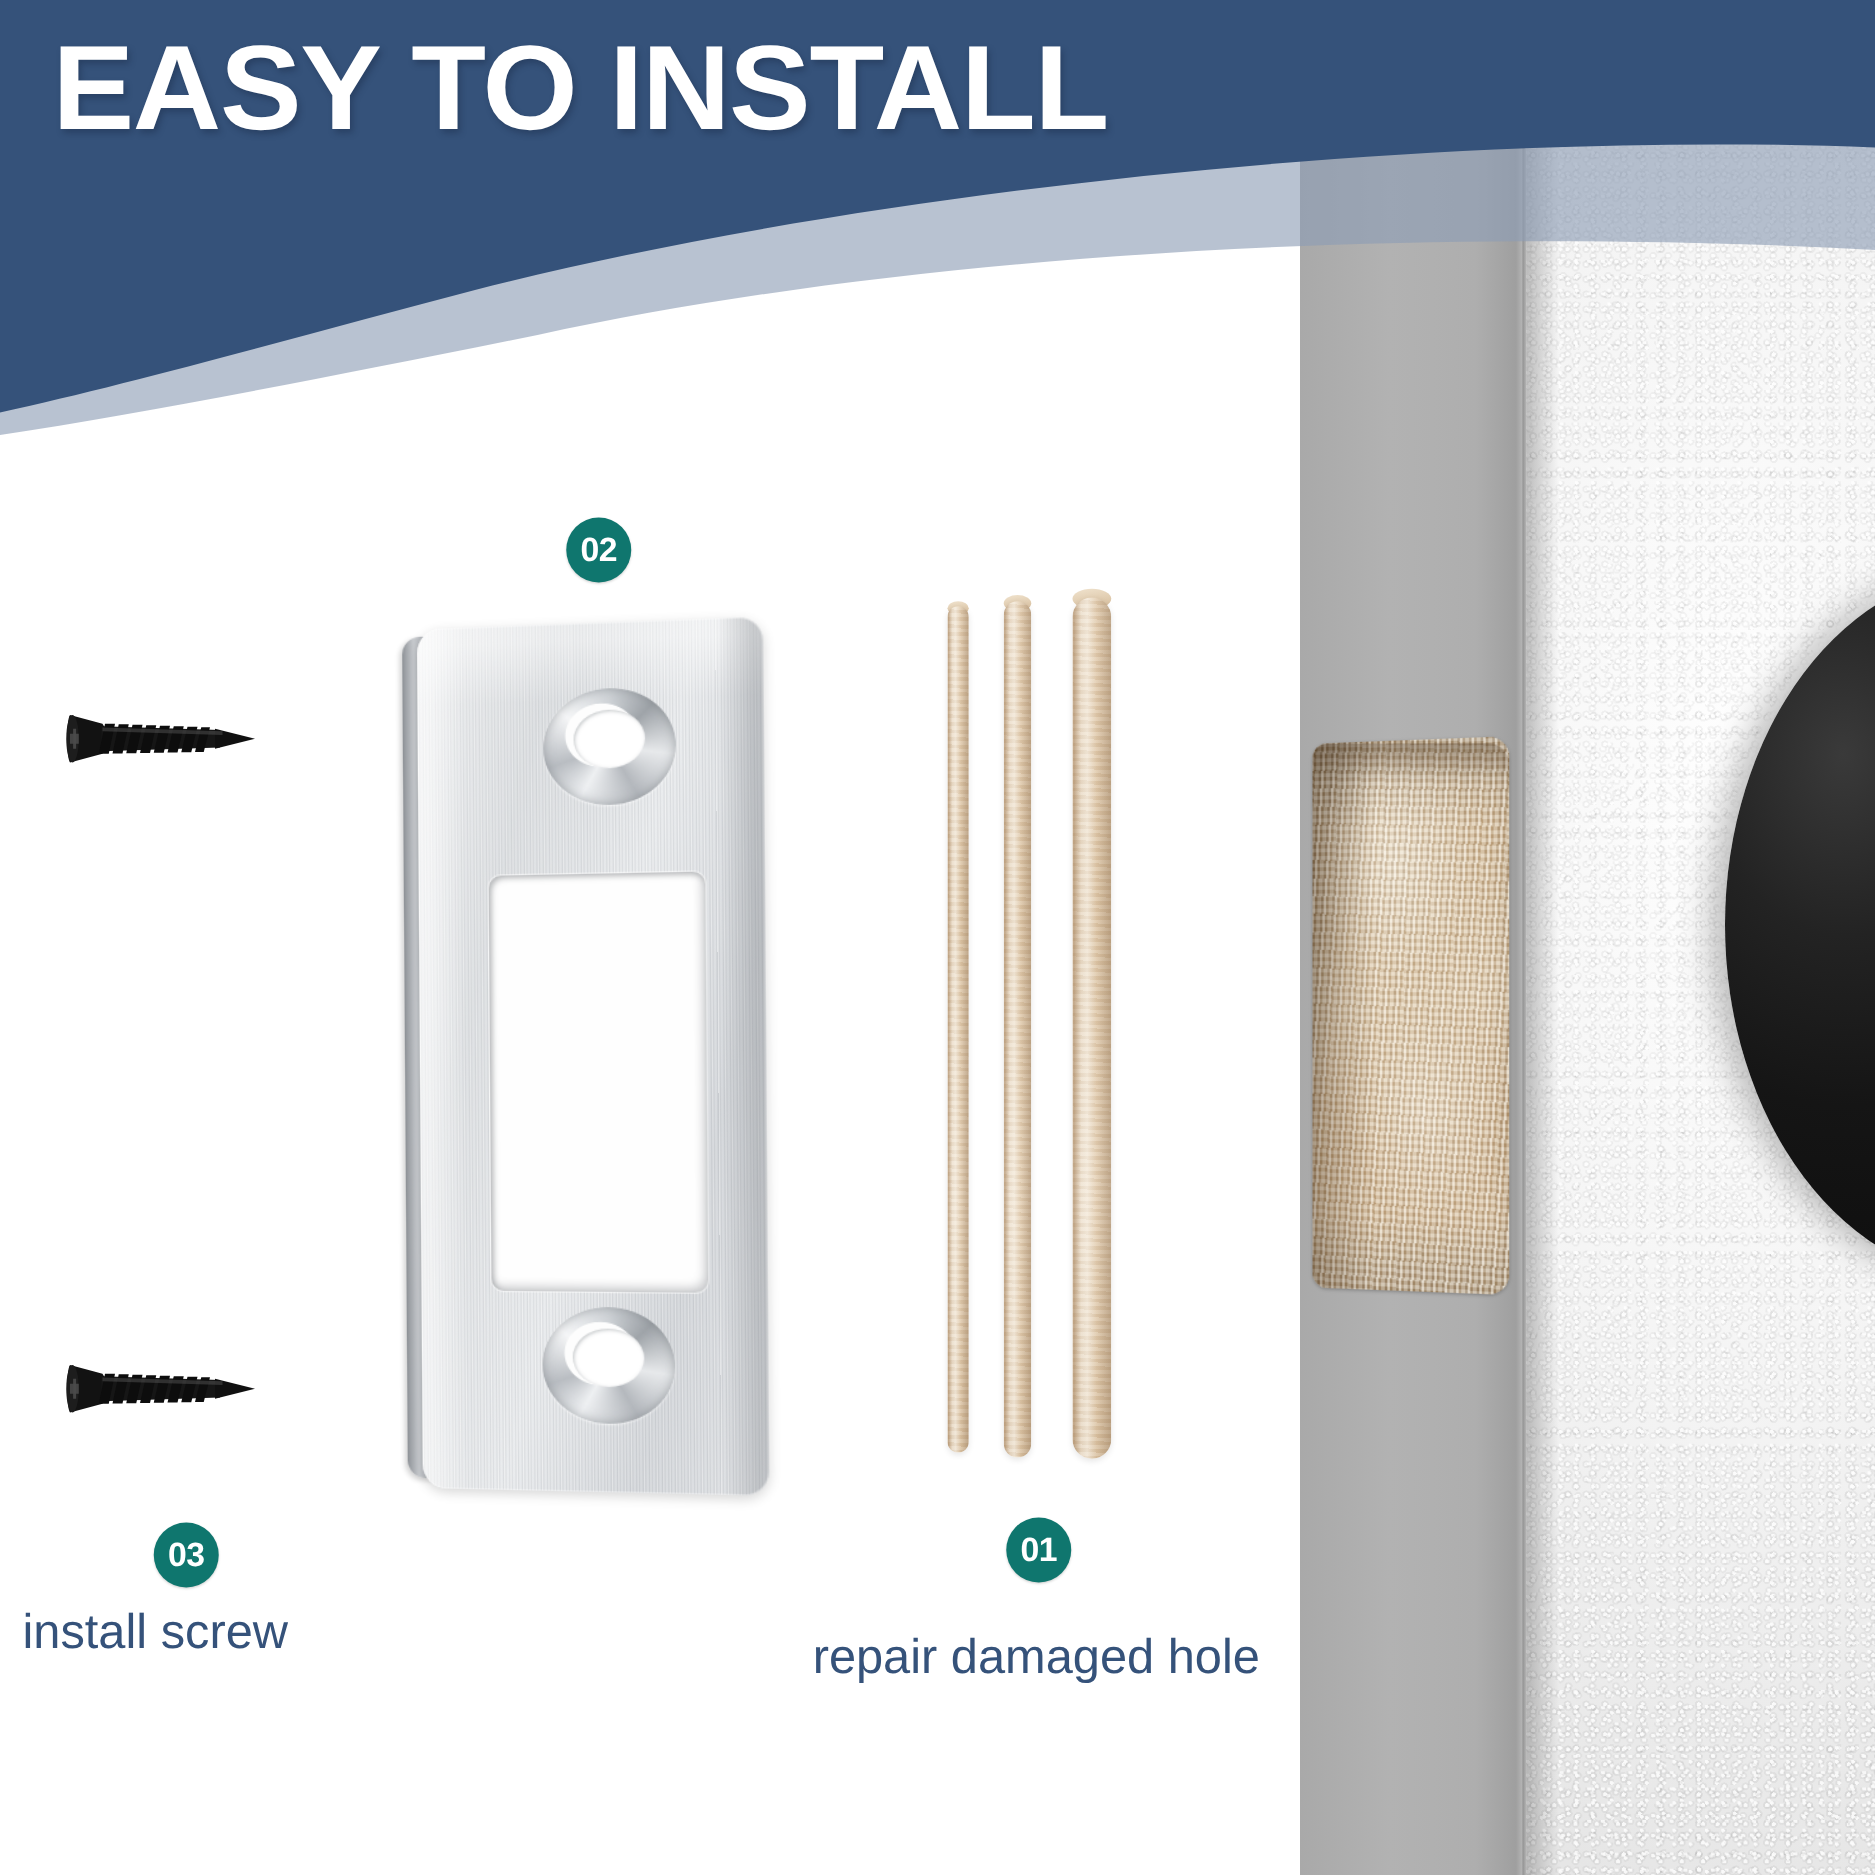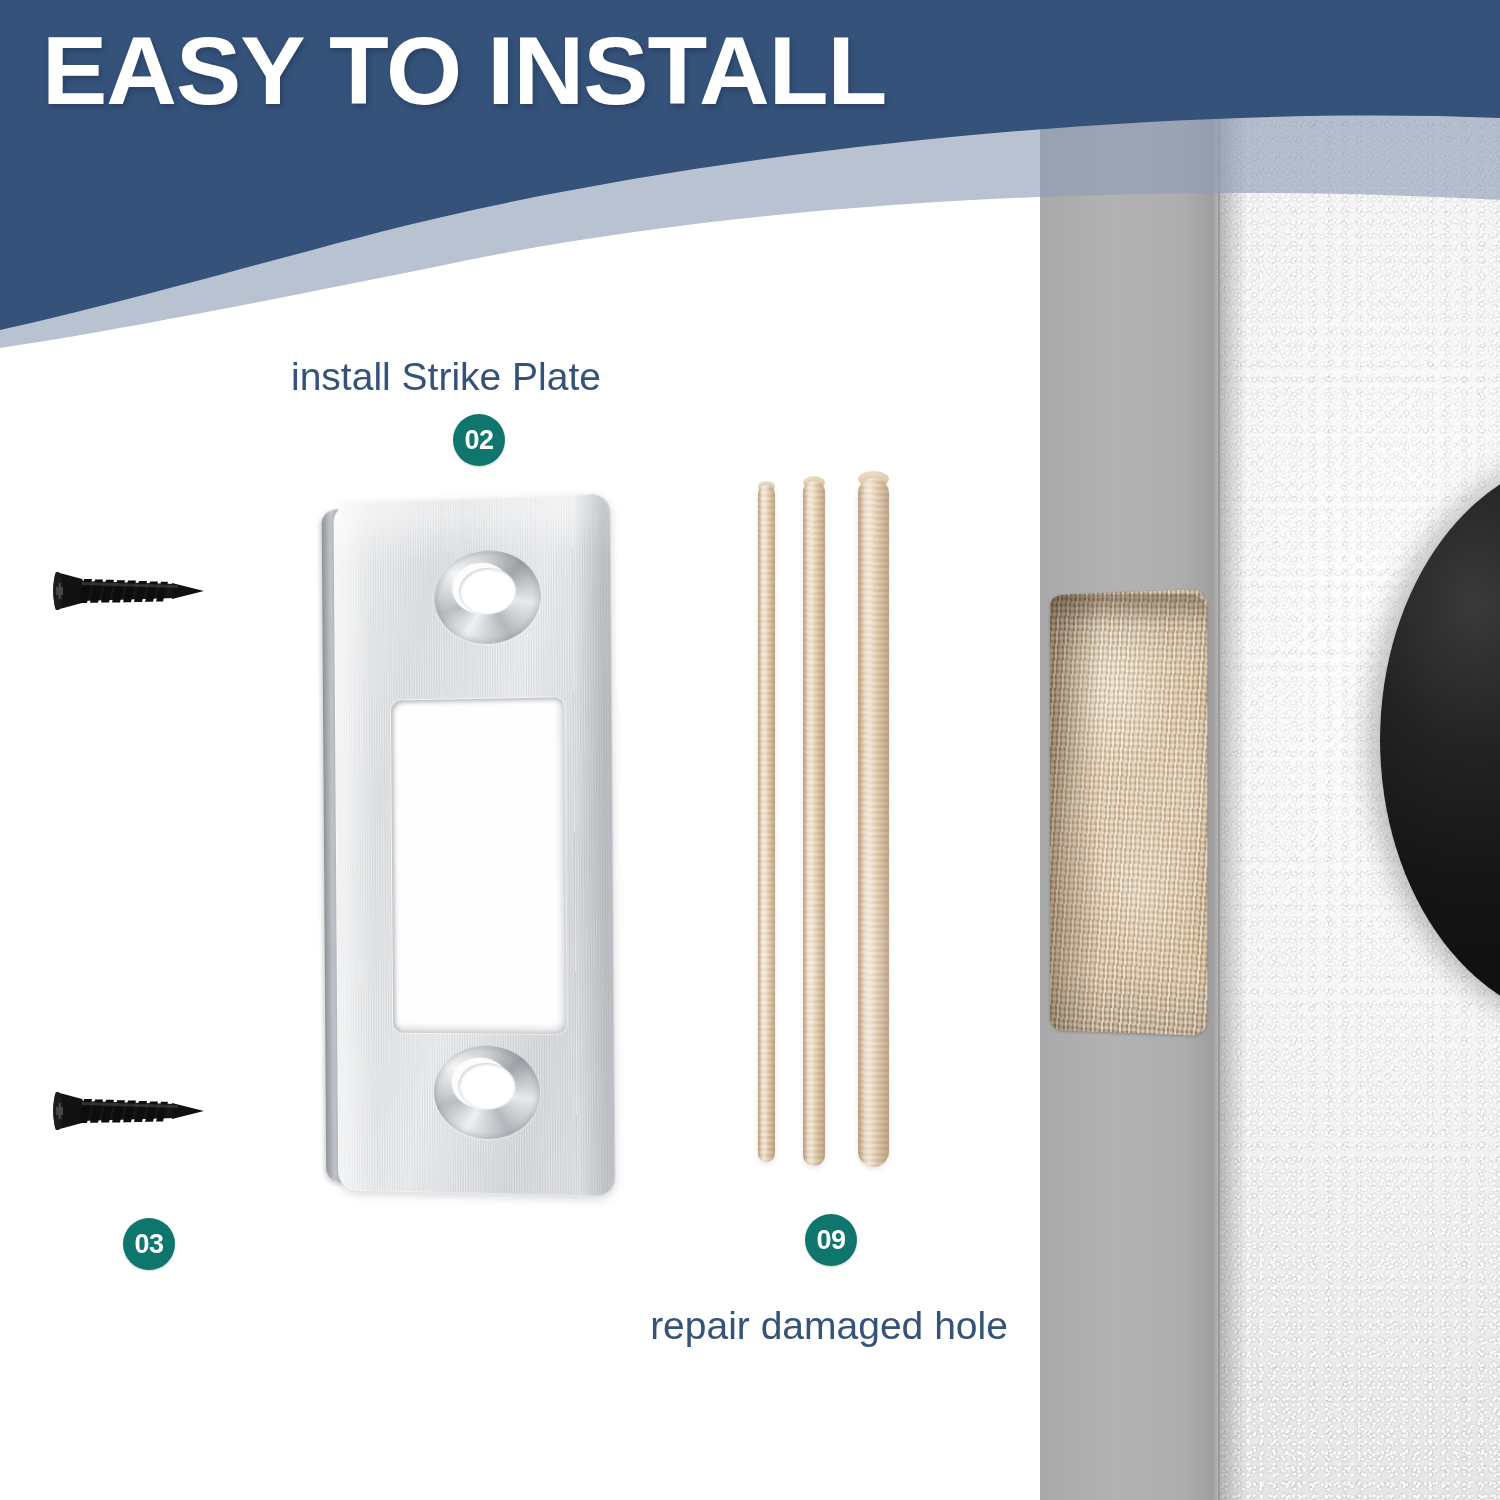--- a/index.html
+++ b/index.html
@@ -287,21 +287,20 @@
     <g clip-path="url(#clipAll)">
 
       <path d="M0,0 H1500 V200 C1180,182 760,196 430,268 C270,300 120,330 0,348 Z" fill="#8d9cb5" opacity="0.62"></path>
 
       <path d="M0,0 H1500 V118 C1160,104 700,150 380,232 C250,266 110,306 0,330 Z" fill="#35527a"></path>
     </g>
   </svg>
 
   <div class="title">EASY TO INSTALL</div>
 
-  <div class="lbl" id="lbl-02">install Strike Plate</div>
   <div class="badge" id="badge-02">02</div>
 
   <div class="plate-wrap">
     <div class="plate-side"></div>
     <div class="plate-face">
       <div class="plate-face-sheen"></div>
     </div>
     <div class="hole" id="hole-top"></div>
     <div class="plate-cutout"></div>
     <div class="hole" id="hole-bottom"></div>
@@ -351,26 +350,27 @@
         <path d="M87,19 l8,0 l-5,21 l-8,0 z"></path>
         <path d="M98,19.4 l8,0 l-5,20.4 l-8,0 z"></path>
         <path d="M109,19.8 l7,0 l-5,19.8 l-7,0 z"></path>
       </g>
       <path d="M120,21 L152,29 L120,37 Z" fill="#101010"></path>
       <path d="M30,20 L126,23 L126,26 L30,23 Z" fill="#5a5a5a" opacity=".45"></path>
     </g>
   </svg>
 
   <div class="badge" id="badge-03">03</div>
+  <div class="lbl" id="lbl-03">install screw</div>
 
   <div class="dowel-cap" id="dowel-1-cap"></div>
   <div class="dowel" id="dowel-1"></div>
   <div class="dowel-cap" id="dowel-2-cap"></div>
   <div class="dowel" id="dowel-2"></div>
   <div class="dowel-cap" id="dowel-3-cap"></div>
   <div class="dowel" id="dowel-3"></div>
 
-  <div class="badge" id="badge-01">09</div>
+  <div class="badge" id="badge-01">01</div>
   <div class="lbl" id="lbl-01">
     <div>repair damaged hole</div>
   </div>
 
 </div>
 
 </body></html>

